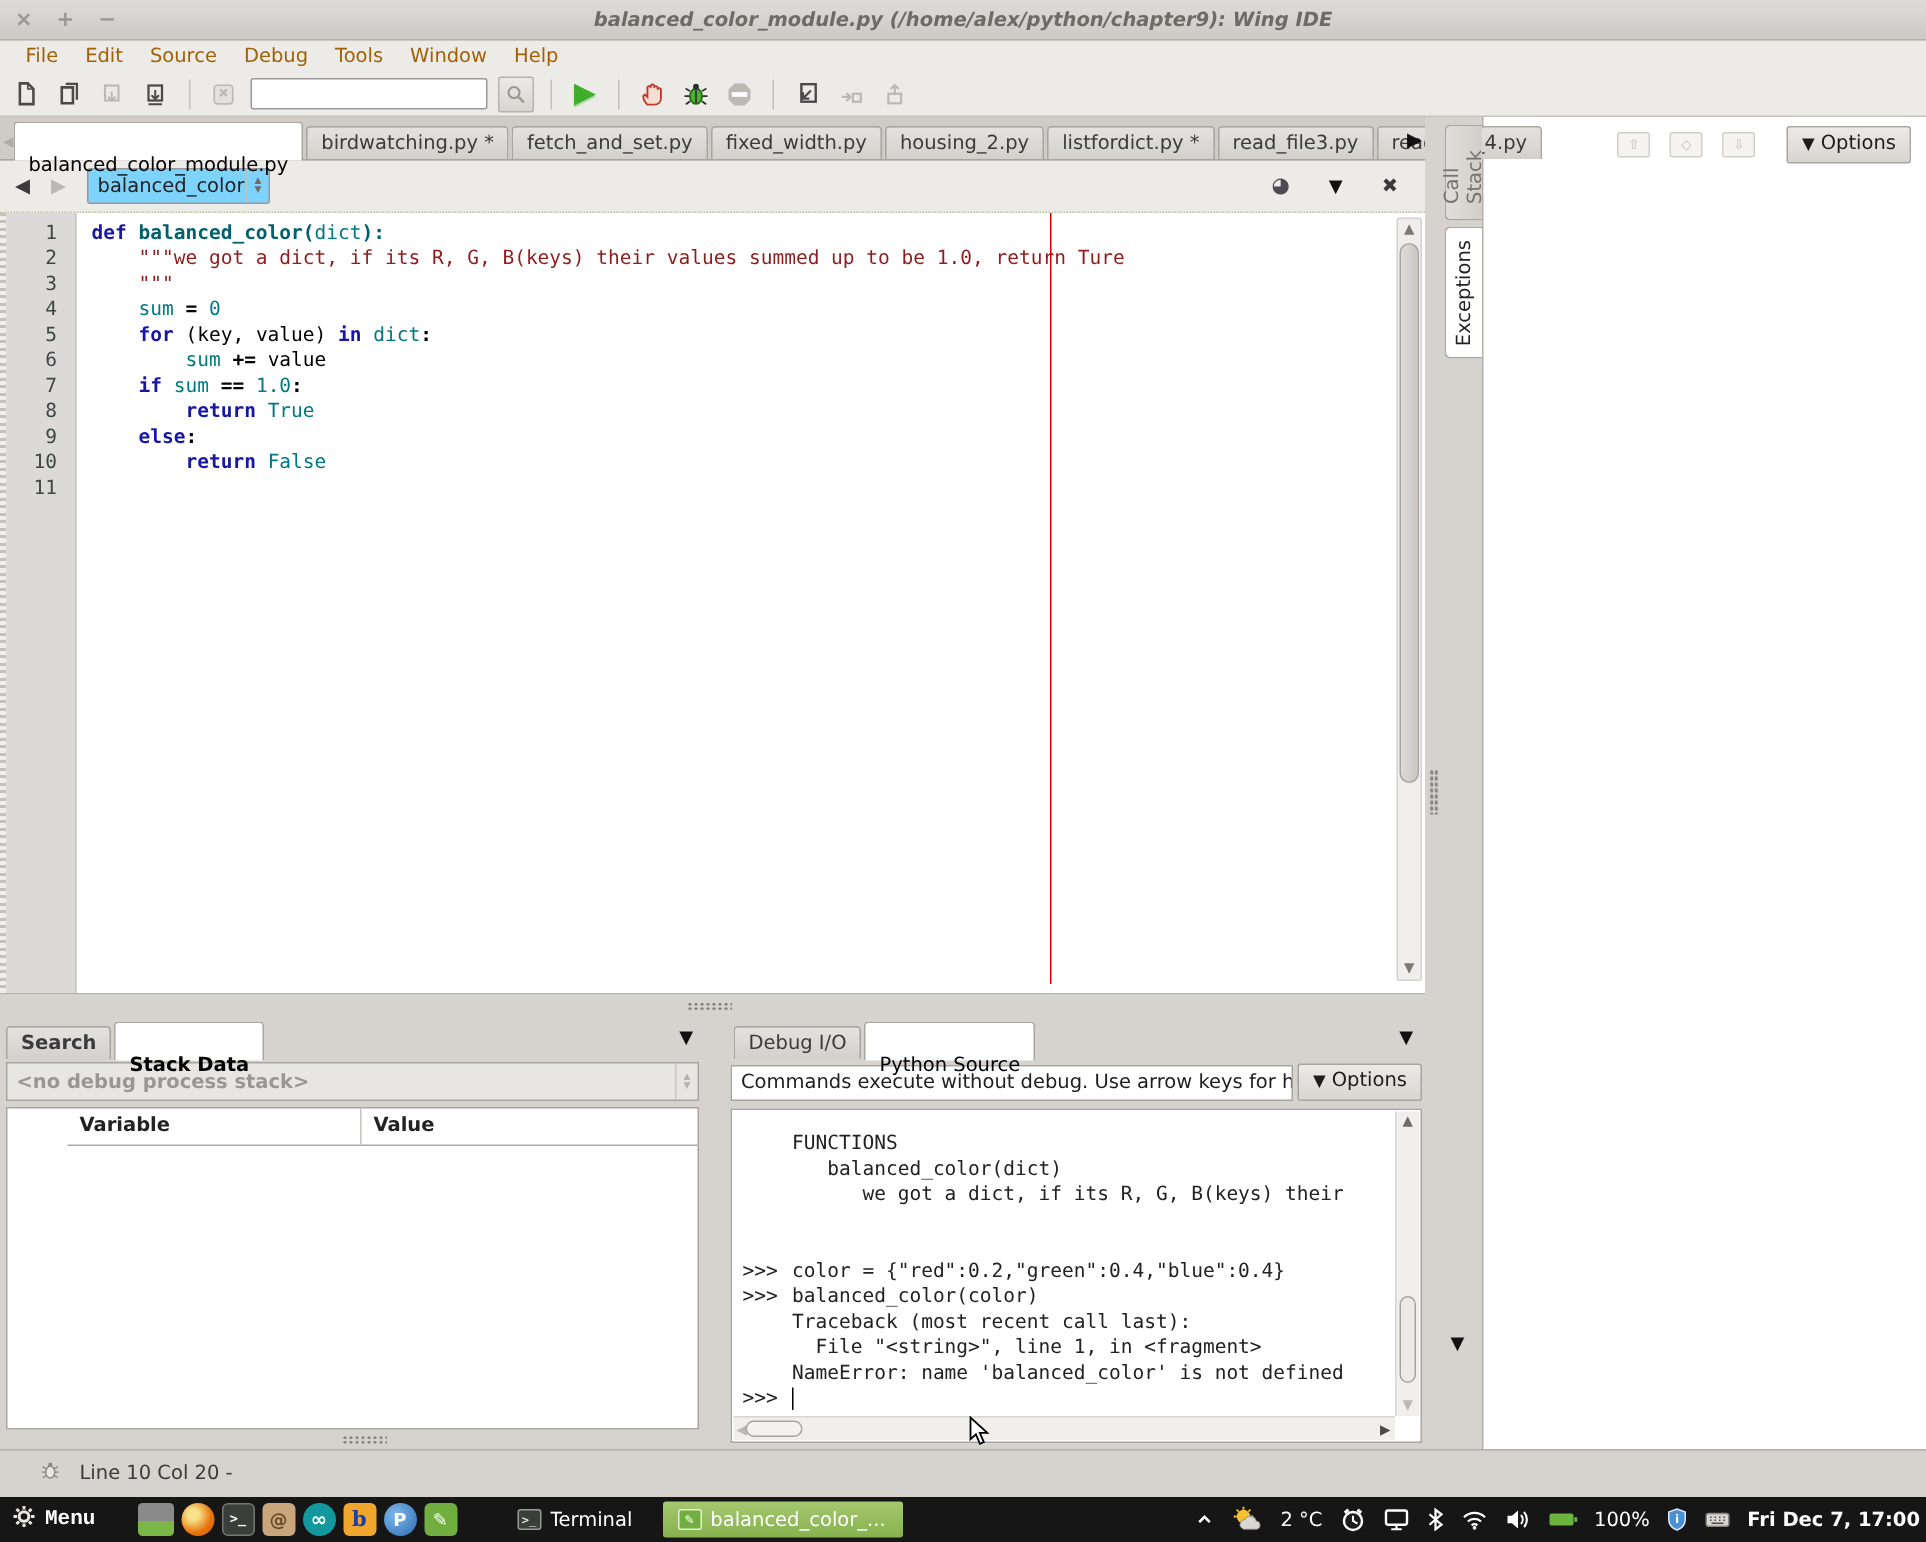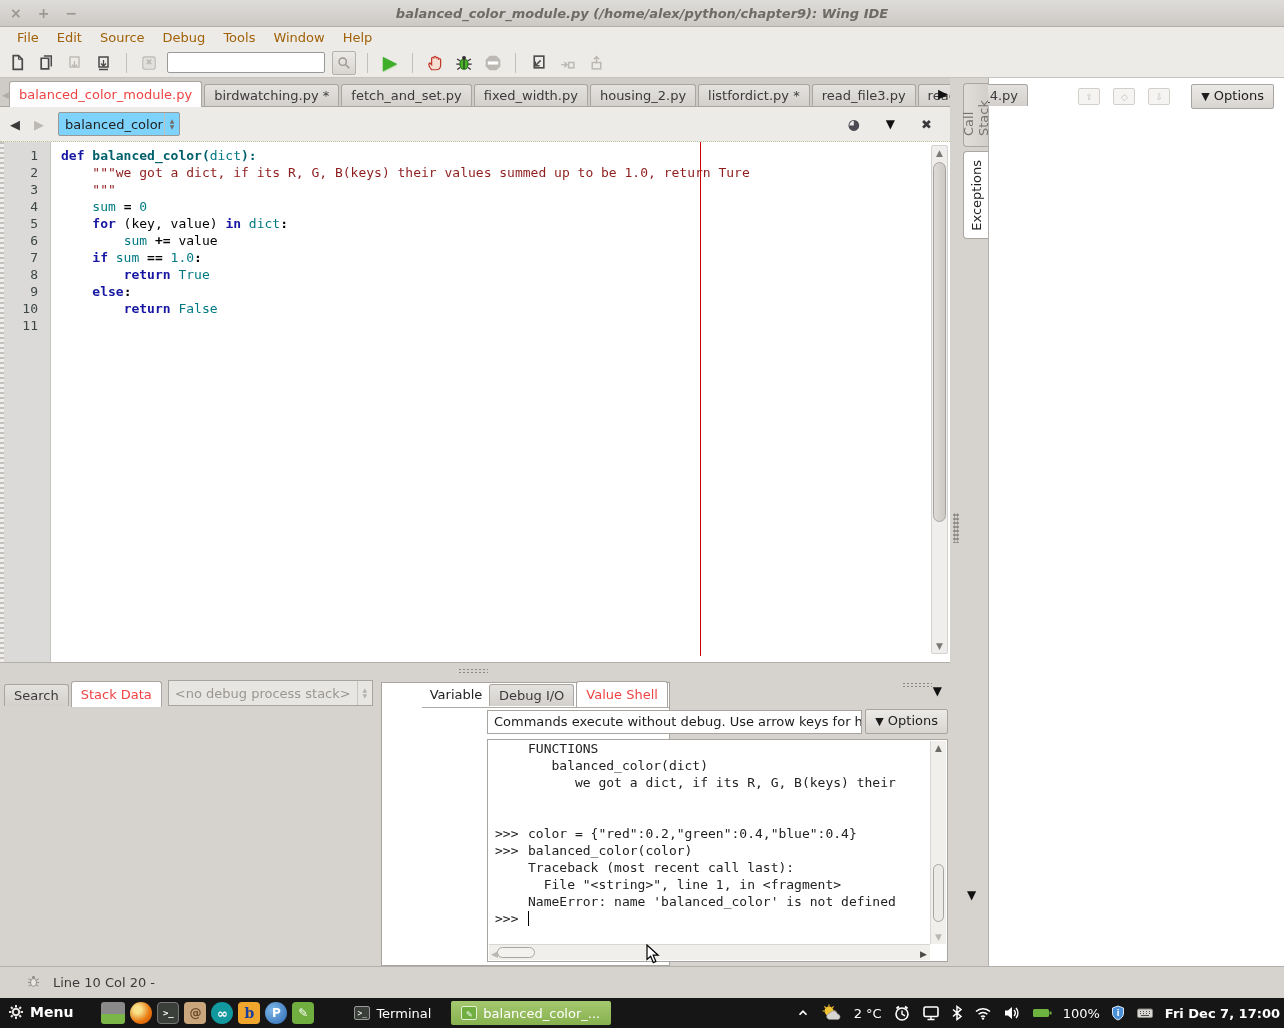--- a/index.html
+++ b/index.html
@@ -25,21 +25,21 @@
   .play-glyph { color:#3fae2a; font-size:19px; line-height:1; text-shadow:0 1px 1px #9fd28e; }
 
   
   .main { display:flex; height:888px; }
   .left-col { width:950px; display:flex; flex-direction:column; }
 
   
   .tabstrip { height:29px; background:#cfccc8; border-bottom:1px solid #a9a6a2; display:flex; align-items:flex-end; padding-left:2px; position:relative; }
   .tab-scroll { width:13px; text-align:center; color:#b0ada9; font-size:9px; padding-bottom:6px; }
   .tab { padding:3px 9px 3px; height:22px; font-size:13px; color:#3b3b3b; background:linear-gradient(#e4e2df,#d3d0cc); border:1px solid #a9a6a2; border-bottom:none; border-radius:3px 3px 0 0; margin-right:2px; white-space:nowrap; }
-  .tab.active { background:#fff; color:#ef4444; height:26px; padding-top:5px; margin-bottom:-1px; z-index:2; }
+  .tab.active { background:#fff; color:#000000; height:26px; padding-top:21px; margin-bottom:-1px; z-index:2; }
   .tab-overflow { position:absolute; right:2px; bottom:5px; color:#111; font-size:13px; }
 
   
   .navrow { height:35px; background:#edebe8; border-bottom:1px dotted #b9c79a; display:flex; align-items:center; padding:0 10px; gap:14px; }
   .nav-arrow { font-size:13px; }
   .nav-back { color:#3a3a3a; } .nav-fwd { color:#bcb9b5; }
   .combo { height:24px; background:#7dd3fc; border:1px solid #999; border-radius:2px; display:flex; align-items:center; width:122px; }
   .combo-text { flex:1; padding:0 6px; white-space:nowrap; overflow:hidden; }
   .combo-spin { width:15px; height:100%; border-left:1px solid #c2bfbb; display:flex; flex-direction:column; align-items:center; justify-content:center; color:#6f6c68; font-size:6px; line-height:6px; }
   .nav-right { margin-left:auto; display:flex; align-items:center; gap:26px; padding-right:8px; }
@@ -69,37 +69,37 @@
   .dots-h { position:absolute; left:458px; top:5px; width:30px; height:6px; background-image:radial-gradient(#8a8783 1px, transparent 1.3px); background-size:4px 3px; }
   .dots-h2 { left:228px; }
   .vgap { width:12px; background:#d6d3ce; position:relative; }
   .dots-v { position:absolute; top:435px; left:3px; width:6px; height:30px; background-image:radial-gradient(#8a8783 1px, transparent 1.3px); background-size:3px 4px; }
 
   
   .bottom-row { height:288px; display:flex; background:#d6d3ce; }
   .panel-tabs { height:28px; display:flex; align-items:flex-end; padding-left:4px; position:relative; }
   .panel-menu-dd { position:absolute; right:8px; top:6px; color:#111; font-size:12px; }
 
-  .stack-panel { width:470px; display:flex; flex-direction:row; }
+  .stack-panel { width:470px; display:flex; flex-direction:column;font-weight:bold; }
   .stack-combo { margin:2px 4px 0; height:26px; background:#e8e6e3; border:1px solid #a8a5a1; display:flex; align-items:center; }
   .stack-combo .combo-text { color:#9a9792; }
   .stack-combo .combo-spin { color:#b5b2ae; border-left:1px solid #c9c6c2; }
   .stack-table { flex:1; margin:4px 4px 0; background:#fff; border:1px solid #a8a5a1; display:flex; flex-direction:column; }
   .stack-thead { display:flex; height:25px; border-bottom:1px solid #aeaba7;margin-left:40px; }
   .th { padding:4px 8px; color:#222; }
   .th-var { width:196px; border-right:1px solid #c6c3bf; }
   .panel-handle { height:13px; position:relative; }
 
   .shell-panel { width:465px; display:flex; flex-direction:column; margin-left:15px; }
   .shell-header { height:31px; display:flex; align-items:center; padding:0 2px 0 2px; gap:3px; }
   .shell-hint { flex:1; height:24px; background:#fff; border:1px solid #a8a5a1; padding:3px 0 0 6px; white-space:nowrap; overflow:hidden; color:#1d1d1d; }
   .options-btn { height:25px; background:linear-gradient(#eceae7,#d8d5d1); border:1px solid #a8a5a1; border-radius:2px; padding:3px 9px 0; white-space:nowrap; color:#1d1d1d; }
   .options-btn .dd { font-size:11px; margin-right:4px; }
   .shell-box { flex:1; margin:2px 2px 4px; background:#fff; border:1px solid #a8a5a1; position:relative; overflow:hidden; }
-  .shell-out { font-family:"DejaVu Sans Mono",monospace; font-size:13px; line-height:17px; }
+  .shell-out { font-family:"DejaVu Sans Mono",monospace; font-size:13px; line-height:17px; padding-top:14px; }
   .sline { display:flex; height:17px; }
   .sprompt { width:40px; padding-left:7px; white-space:pre; }
   .stext { white-space:pre; }
   .scaret { width:1px; height:15px; background:#000; margin-top:1px; display:inline-block; }
   .sh-vscroll { position:absolute; top:1px; bottom:17px; right:1px; width:16px; background:#f0efec; border-left:1px solid #d8d6d3; }
   .sh-vthumb { position:absolute; bottom:22px; left:2px; right:2px; height:58px; background:#eceae7; border:1px solid #a8a5a1; border-radius:6px; }
   .sh-hscroll { position:absolute; left:1px; right:17px; bottom:1px; height:16px; background:#f0efec; border-top:1px solid #d8d6d3; }
   .sh-hthumb { position:absolute; left:8px; top:2px; width:38px; height:11px; background:#f4f2ef; border:1px solid #a8a5a1; border-radius:6px; }
   .sh-arrow { color:#6f6c68; font-size:9px; position:absolute; }
 
@@ -113,21 +113,21 @@
   .right-panel { width:296px; background:#fff; border-left:1px solid #b3b0ac; display:flex; flex-direction:column; }
   .rp-toolbar { display:flex; align-items:center; justify-content:flex-end; gap:13px; padding:6px 10px 0 0; }
   .rp-iconbtn { width:22px; height:17px; border:1px solid #d2cfcb; border-radius:2px; background:#f6f4f2; display:flex; align-items:center; justify-content:center; color:#c2bfbb; font-size:9px; }
   .rp-options { margin-left:8px; }
 
   
   .statusbar { height:32px; background:#d6d3ce; border-top:1px solid #b3b0ac; display:flex; align-items:center; gap:12px; padding-left:26px; color:#3a3a3a; }
 
   
   .taskbar { height:30px; background:#161616; display:flex; align-items:center; color:#fff; padding:0 4px; gap:6px; }
-  .tb-menu { display:flex; gap:6px; padding:0 8px 0 4px; font-weight:bold; font-size:14px; }
+  .tb-menu { display:flex; align-items:center; gap:6px; padding:0 8px 0 4px; font-weight:bold; font-size:14px;font-family:Liberation Mono, monospace; }
   .launchers { display:flex; gap:5px; align-items:center; margin-left:14px; }
   .launcher { width:22px; height:22px; border-radius:4px; display:flex; align-items:center; justify-content:center; font-weight:bold; font-size:12px; color:#fff; }
   .l-show-desktop { background:linear-gradient(#8a8a8a 55%, #7ab648 55%); border-radius:3px; width:24px; }
   .l-browser { background:radial-gradient(circle at 35% 35%, #f7e28a 18%, #e8740c 60%, #c85a08); border-radius:50%; }
   .l-terminal { background:#3a3f3a; border:1px solid #777; font-size:9px; font-family:"DejaVu Sans Mono",monospace; }
   .l-mail { background:#c9a67c; color:#6b4a2b; }
   .l-media { background:#12999f; border-radius:50%; font-size:13px; }
   .l-bluefish { background:#f0a62c; color:#1d3f9e; font-family:"DejaVu Serif",serif; font-size:14px; }
   .l-devtool { background:radial-gradient(circle at 35% 35%, #7eb7e8, #2c6bb3); border-radius:50%; }
   .l-wing { background:#6fae3f; }
@@ -336,21 +336,21 @@
           <div style="flex:1;"></div>
         </div>
         <div class="panel-handle">
             <div class="dots-h dots-h2" style="top:4px;"></div>
           </div>
       </div>
 
       <div class="shell-panel">
         <div class="panel-tabs">
             <div class="tab">Debug I/O</div>
-            <div class="tab active">Value Shell</div>
+            <div class="tab active">Python Source</div>
           <span class="panel-menu-dd">▼</span>
         </div>
         <div class="shell-header">
           <div class="shell-hint">Commands execute without debug.  Use arrow keys for hist</div>
           <div class="options-btn">
             <span class="dd">▼</span><span>Options</span>
           </div>
         </div>
         <div class="shell-box">
           <div class="shell-out">

